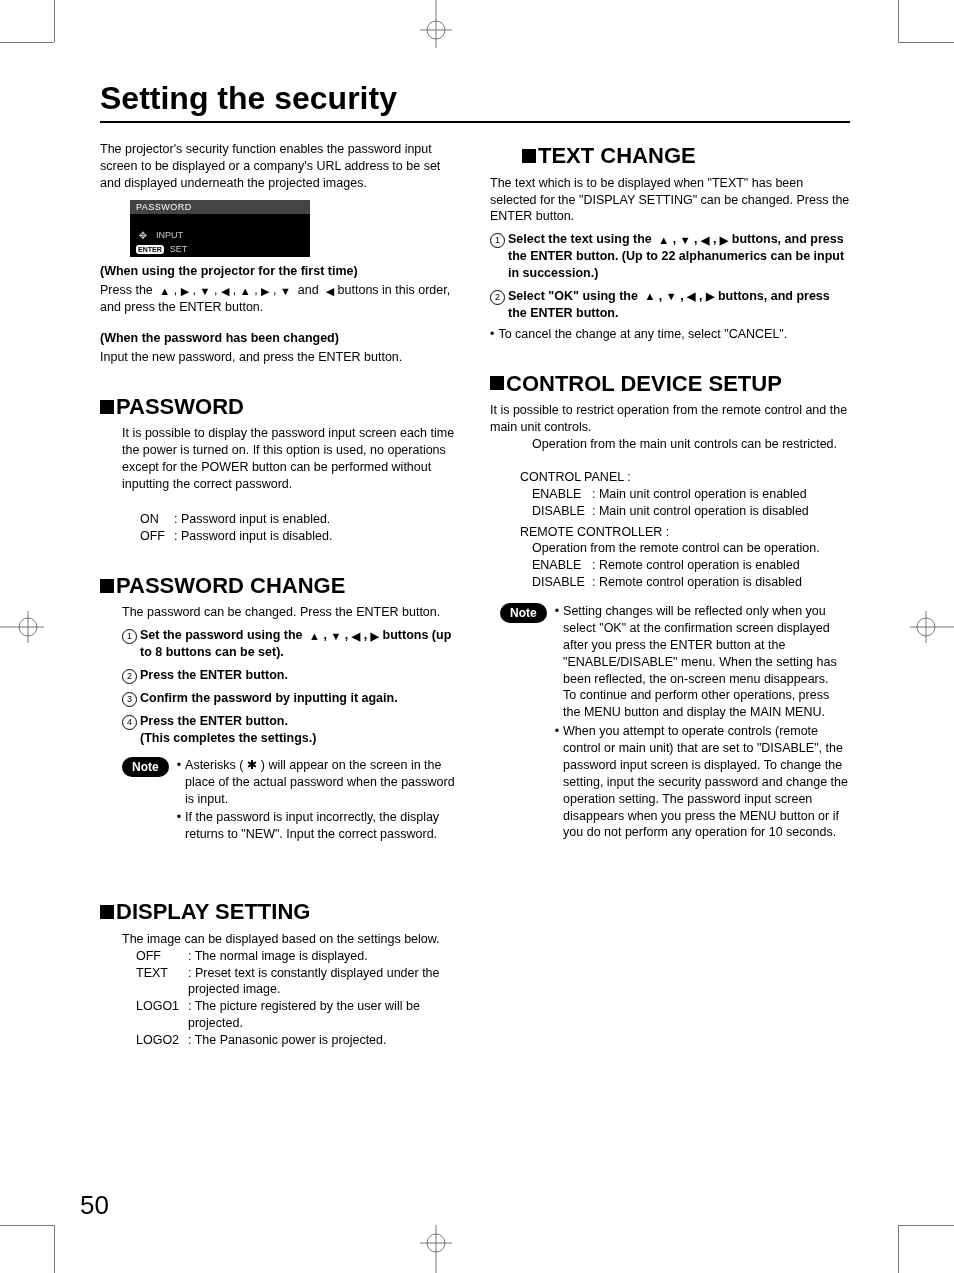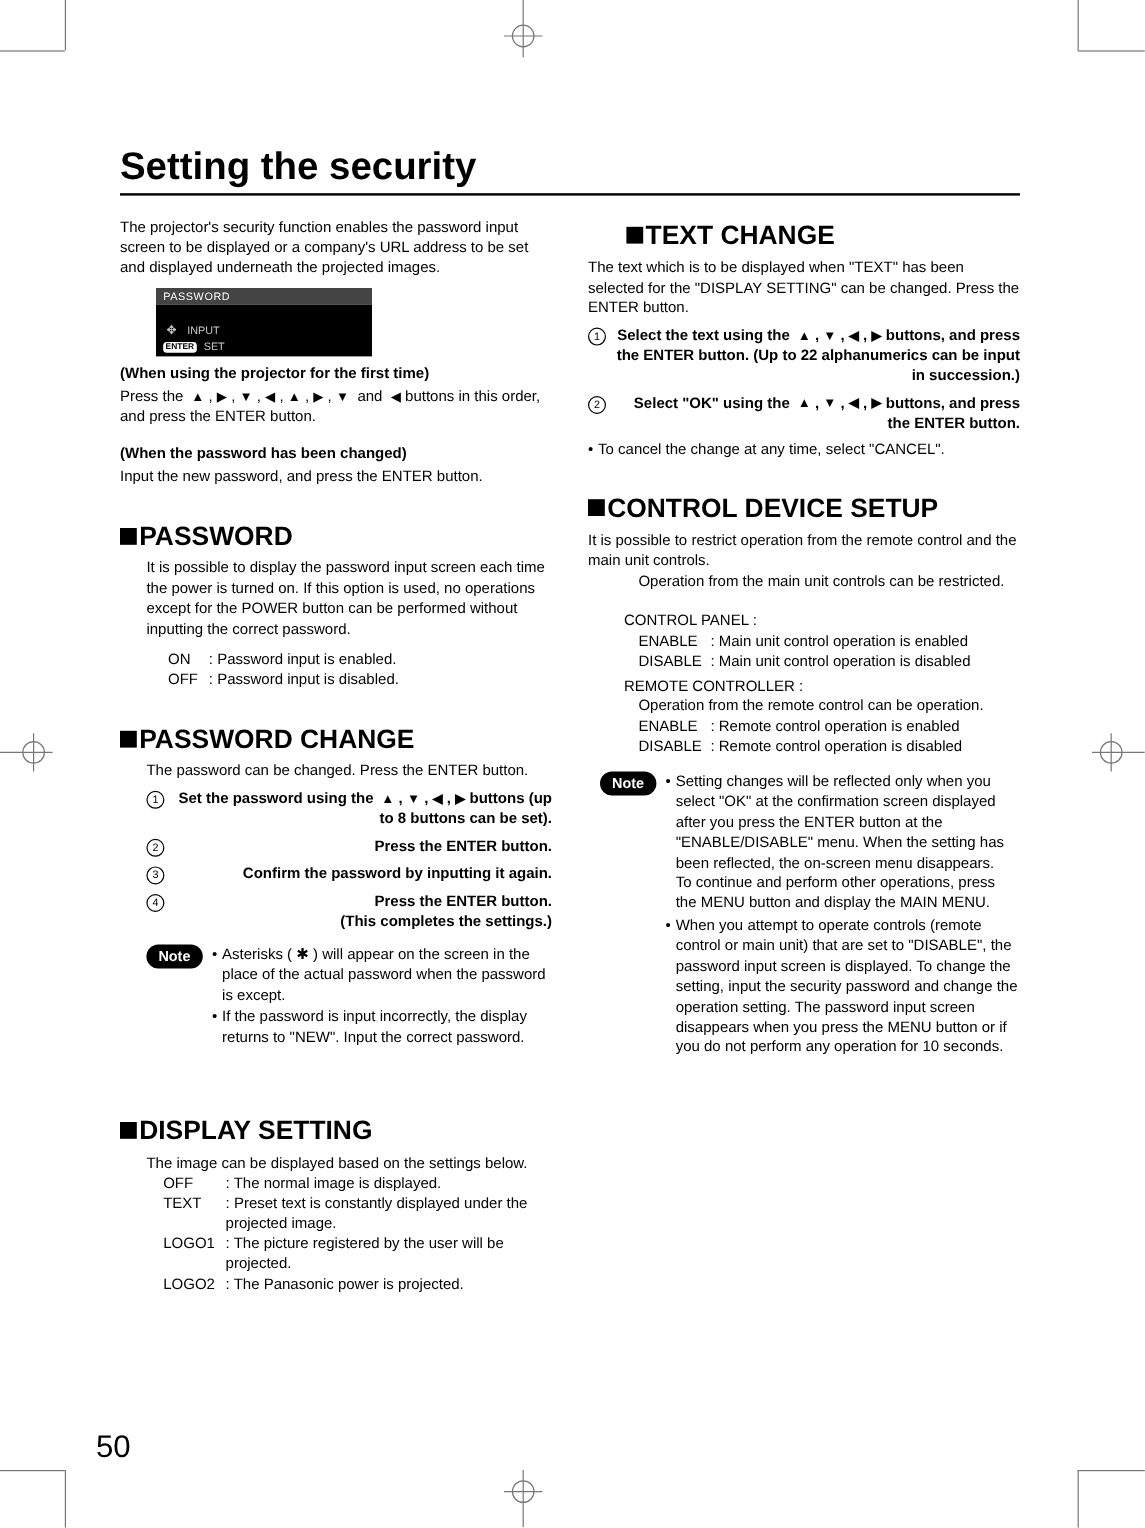--- a/index.html
+++ b/index.html
@@ -17,21 +17,20 @@
     left: 100px;
     top: 80px;
     width: 750px;
   }
   .page-title {
     font-size: 32px;
     font-weight: bold;
     border-bottom: 2px solid #000;
     padding-bottom: 4px;
     margin-bottom: 18px;
-    margin-top: 40px;
   }
   .columns {
     display: flex;
     gap: 30px;
   }
   .col {
     flex: 1;
     font-size: 12.5px;
     line-height: 1.35;
   }
@@ -132,21 +131,20 @@
     height: 13px;
     border: 1px solid #000;
     border-radius: 50%;
     font-size: 9px;
     line-height: 13px;
     text-align: center;
     font-weight: normal;
   }
   .step-body {
     flex: 1;
-    text-align: right;
   }
   .note-row {
     display: flex;
     margin-top: 10px;
     margin-left: 22px;
     gap: 8px;
   }
   .note-pill {
     background: #000;
     color: #fff;
@@ -290,21 +288,21 @@
       </div>
 
       <div class="bold-line" style="margin-top:14px">(When the password has been changed)</div>
       <div class="para">Input the new password, and press the ENTER button.</div>
 
       <div class="h2">
         <span class="square"></span>
         <span>PASSWORD</span>
       </div>
       <div class="body-indent">It is possible to display the password input screen each time the power is turned on. If this option is used, no operations except for the POWER button can be performed without inputting the correct password.</div>
-      <div class="option-row" style="margin-left:40px;margin-top:8px">
+      <div class="option-row" style="margin-left:40px;margin-top:18px">
         <div class="option-key" style="width:34px">ON</div>
         <div>: Password input is enabled.</div>
       </div>
       <div class="option-row" style="margin-left:40px">
         <div class="option-key" style="width:34px">OFF</div>
         <div>: Password input is disabled.</div>
       </div>
 
       <div class="h2">
         <span class="square"></span>
@@ -337,21 +335,21 @@
           <div>Press the ENTER button.</div>
           <div>(This completes the settings.)</div>
         </div>
       </div>
 
       <div class="note-row">
         <div class="note-pill">Note</div>
         <div class="note-body">
           <div class="bullet">
               <span class="dot">•</span>
-              <span>Asterisks ( ✱ ) will appear on the screen in the place of the actual password when the password is except.</span>
+              <span>Asterisks ( ✱ ) will appear on the screen in the place of the actual password when the password is input.</span>
             </div>
           <div class="bullet">
               <span class="dot">•</span>
               <span>If the password is input incorrectly, the display returns to "NEW". Input the correct password.</span>
             </div>
         </div>
       </div>
 
       <div class="h2" style="margin-top:52px">
         <span class="square"></span>

